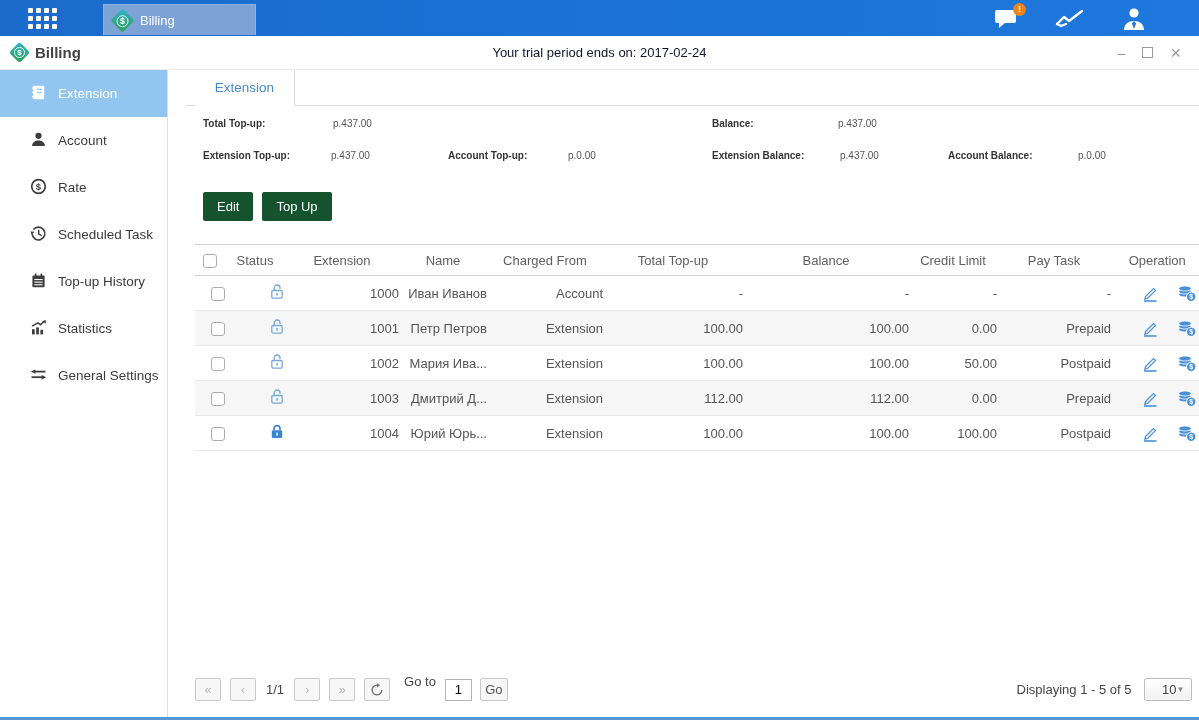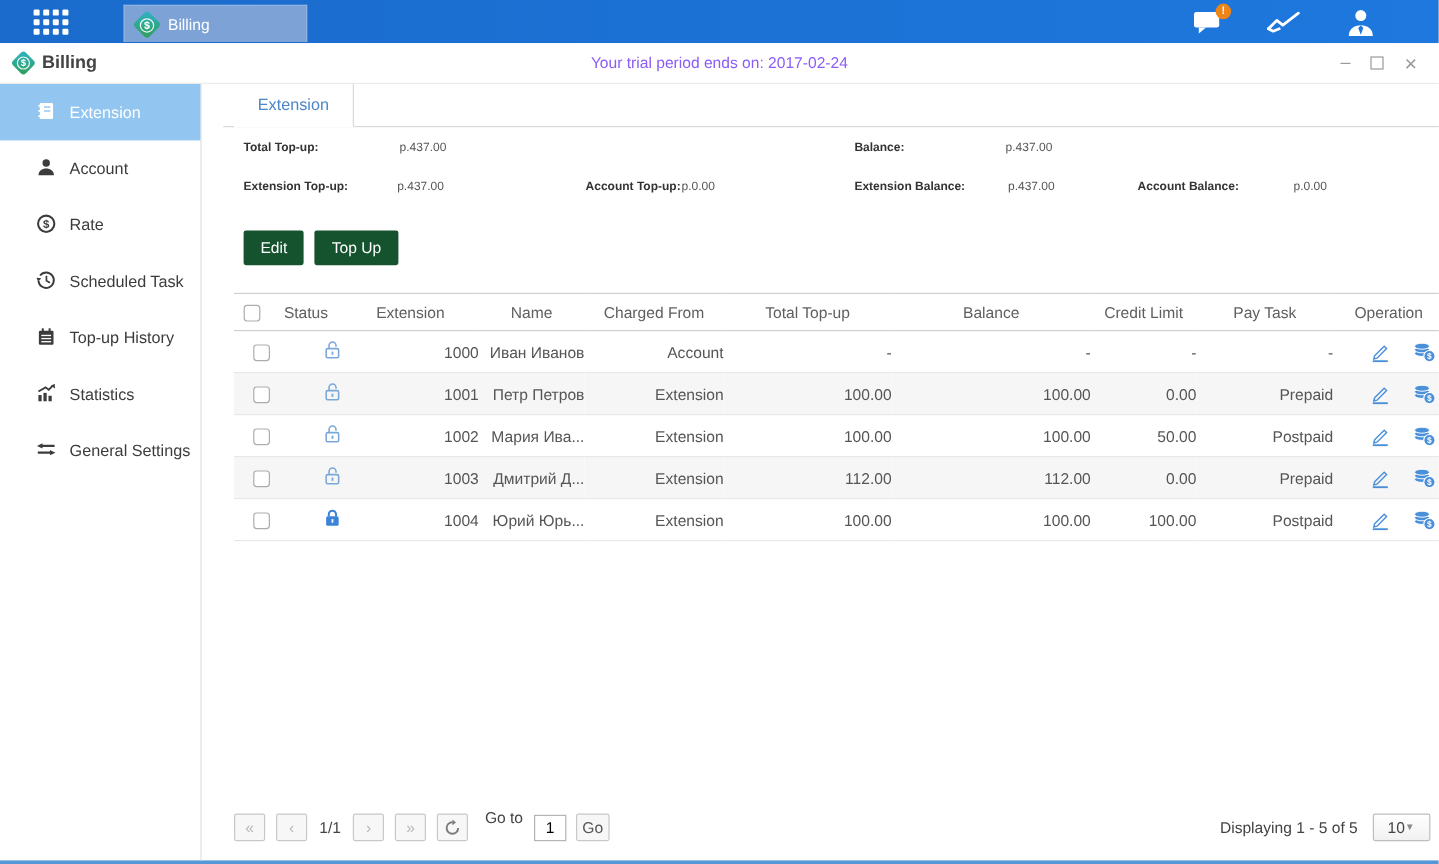--- a/index.html
+++ b/index.html
@@ -16,21 +16,21 @@
   .top-icons { margin-left:auto; display:flex; align-items:center; gap:36px; padding-right:52px; }
   .top-icon { position:relative; cursor:pointer; display:flex; }
   .badge { position:absolute; top:-5px; right:-7px; width:13px; height:13px; background:#ef8418; border-radius:50%; color:#fff; font-size:9px; font-weight:bold; display:flex; align-items:center; justify-content:center; }
 
   
   .titlebar { height:34px; background:#fff; border-bottom:1px solid #ececec; display:flex; align-items:center; flex-shrink:0; }
   .title-left { display:flex; align-items:center; gap:8px; padding-left:12px; width:240px; }
   .titlebar .diamond { width:15px; height:15px; }
   .titlebar .diamond .dollar { width:11px; height:11px; font-size:8px; }
   .win-title { font-size:15px; font-weight:bold; color:#444; }
-  .trial { flex:1; text-align:center; font-size:13px; color:#8b5cf6; }
+  .trial { flex:1; text-align:center; font-size:13px; color:#0f172a; }
   .win-controls { width:240px; display:flex; justify-content:flex-end; align-items:center; gap:17px; padding-right:18px; color:#9a9a9a; }
   .win-controls .ctl { cursor:pointer; font-size:15px; line-height:1; }
   .ctl-max { width:11px; height:11px; border:1px solid #9a9a9a; display:inline-block; }
 
   
   .body-row { flex:1; display:flex; min-height:0;gap:18px; }
   .sidebar { width:168px; border-right:1px solid #dfdfdf; flex-shrink:0; }
   .side-item { height:47px; display:flex; align-items:center; padding-left:30px; gap:11px; font-size:13.5px; color:#3c3c3c; cursor:pointer; }
   .side-item svg { flex-shrink:0; }
   .side-item.active { background:#92c6f0; color:#fff; }
@@ -55,21 +55,21 @@
   .checkbox { display:inline-block; width:14px; height:14px; border:1px solid #adadad; border-radius:3px; background:#fff; vertical-align:middle; cursor:pointer; }
   .op-cell span { display:inline-flex; margin:0 7px; cursor:pointer; vertical-align:middle; }
 
   
   .pagination { position:absolute; left:9px; right:13px; bottom:12px; display:flex; align-items:center; font-size:13px; color:#444; }
   .pg-btn { width:26px; height:23px; background:#f7f7f7; border:1px solid #c8c8c8; border-radius:2px; display:flex; align-items:center; justify-content:center; color:#b8b8b8; font-size:13px; margin-right:9px; cursor:pointer; }
   .pg-indicator { margin:0 10px 0 1px; color:#444; }
   .goto-label { margin:0 9px 16px 5px; }
   .goto-input { width:27px; height:22px; border:1px solid #b5b5b5; text-align:center; font-size:13px; font-family:"Liberation Sans",sans-serif; margin-right:8px; }
   .displaying { margin-left:auto; margin-right:12px; }
-  .page-size { width:48px; height:23px; border:1px solid #bdbdbd; background:linear-gradient(#fff,#f1f1f1); display:flex; align-items:center; justify-content:center; padding:0 6px; cursor:pointer; border-radius:2px; }
+  .page-size { width:48px; height:23px; border:1px solid #bdbdbd; background:linear-gradient(#fff,#f1f1f1); display:flex; align-items:center; justify-content:flex-end; padding:0 6px; cursor:pointer; border-radius:2px; }
   .page-size .arrow { font-size:8px; color:#8a8a8a; }
 </style>
 </head>
 <body>
 
 <div class="screen">
 
   <div class="topbar">
     <div class="apps-grid">
       <span></span>
@@ -203,21 +203,21 @@
         <div class="tab">Extension</div>
       </div>
 
       <div class="summary">
         <span class="s-lbl" style="left:17px;  top:12px;">Total Top-up:</span>
         <span class="s-val" style="left:147px; top:12px;">p.437.00</span>
         <span class="s-lbl" style="left:526px; top:12px;">Balance:</span>
         <span class="s-val" style="left:652px; top:12px;">p.437.00</span>
         <span class="s-lbl" style="left:17px;  top:44px;">Extension Top-up:</span>
         <span class="s-val" style="left:145px; top:44px;">p.437.00</span>
-        <span class="s-lbl" style="left:262px; top:44px;margin-left:40px;">Account Top-up:</span>
+        <span class="s-lbl" style="left:262px; top:44px;">Account Top-up:</span>
         <span class="s-val" style="left:382px; top:44px;">p.0.00</span>
         <span class="s-lbl" style="left:526px; top:44px;">Extension Balance:</span>
         <span class="s-val" style="left:654px; top:44px;">p.437.00</span>
         <span class="s-lbl" style="left:762px; top:44px;">Account Balance:</span>
         <span class="s-val" style="left:892px; top:44px;">p.0.00</span>
       </div>
 
       <div class="actions">
         <button class="btn-blue">Edit</button>
         <button class="btn-blue">Top Up</button>

